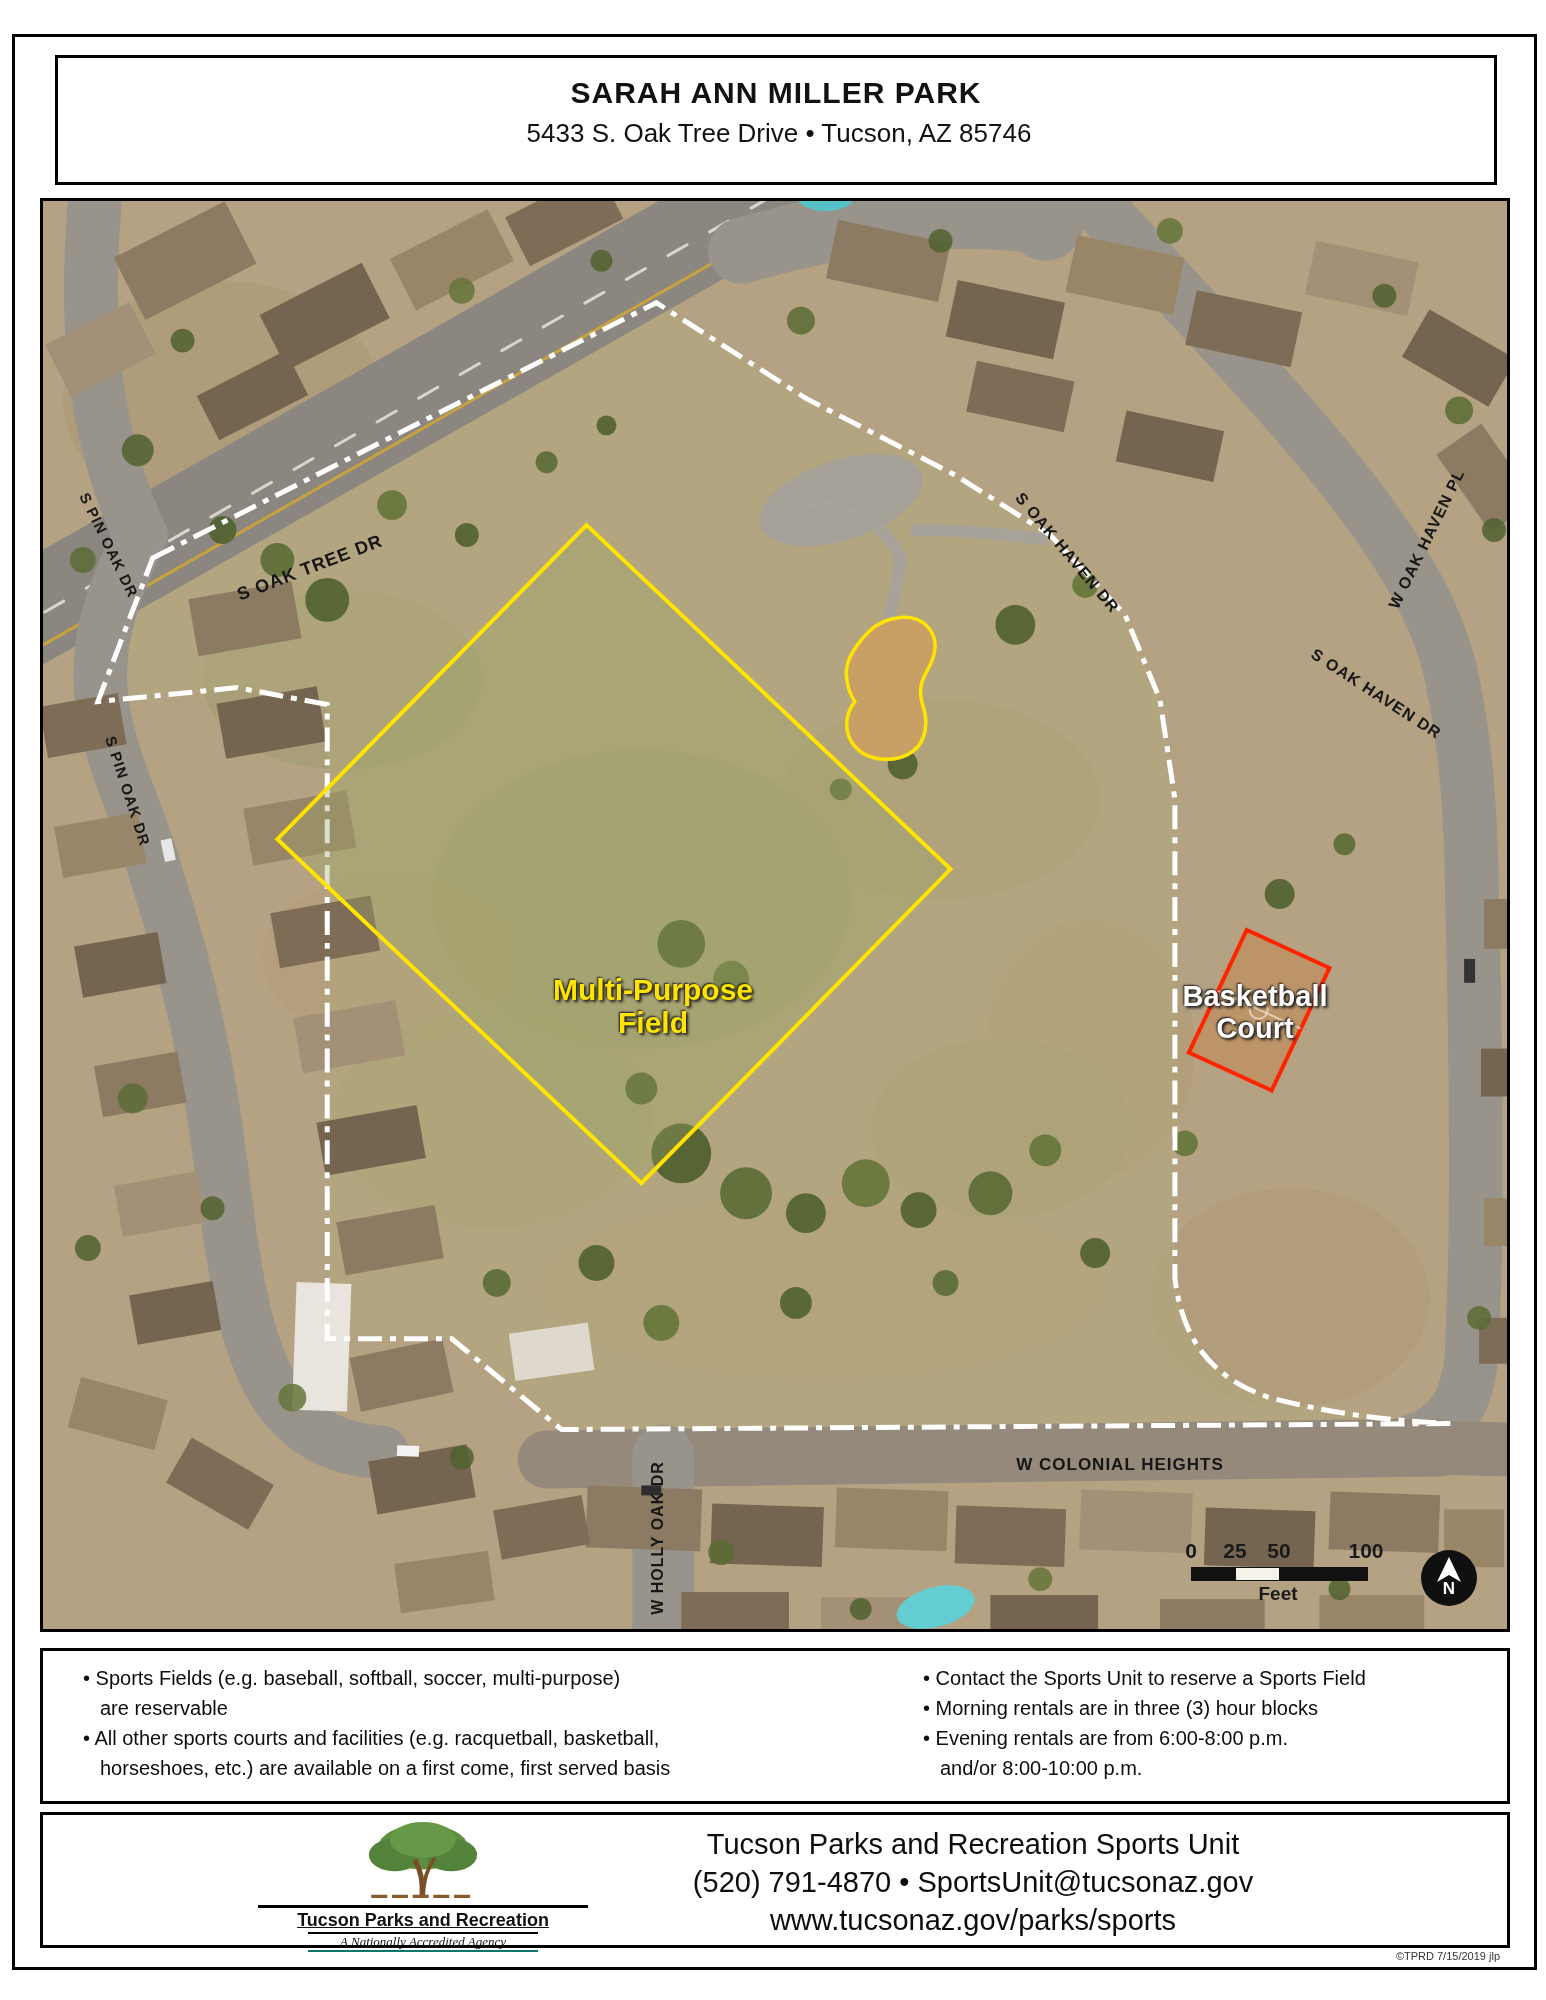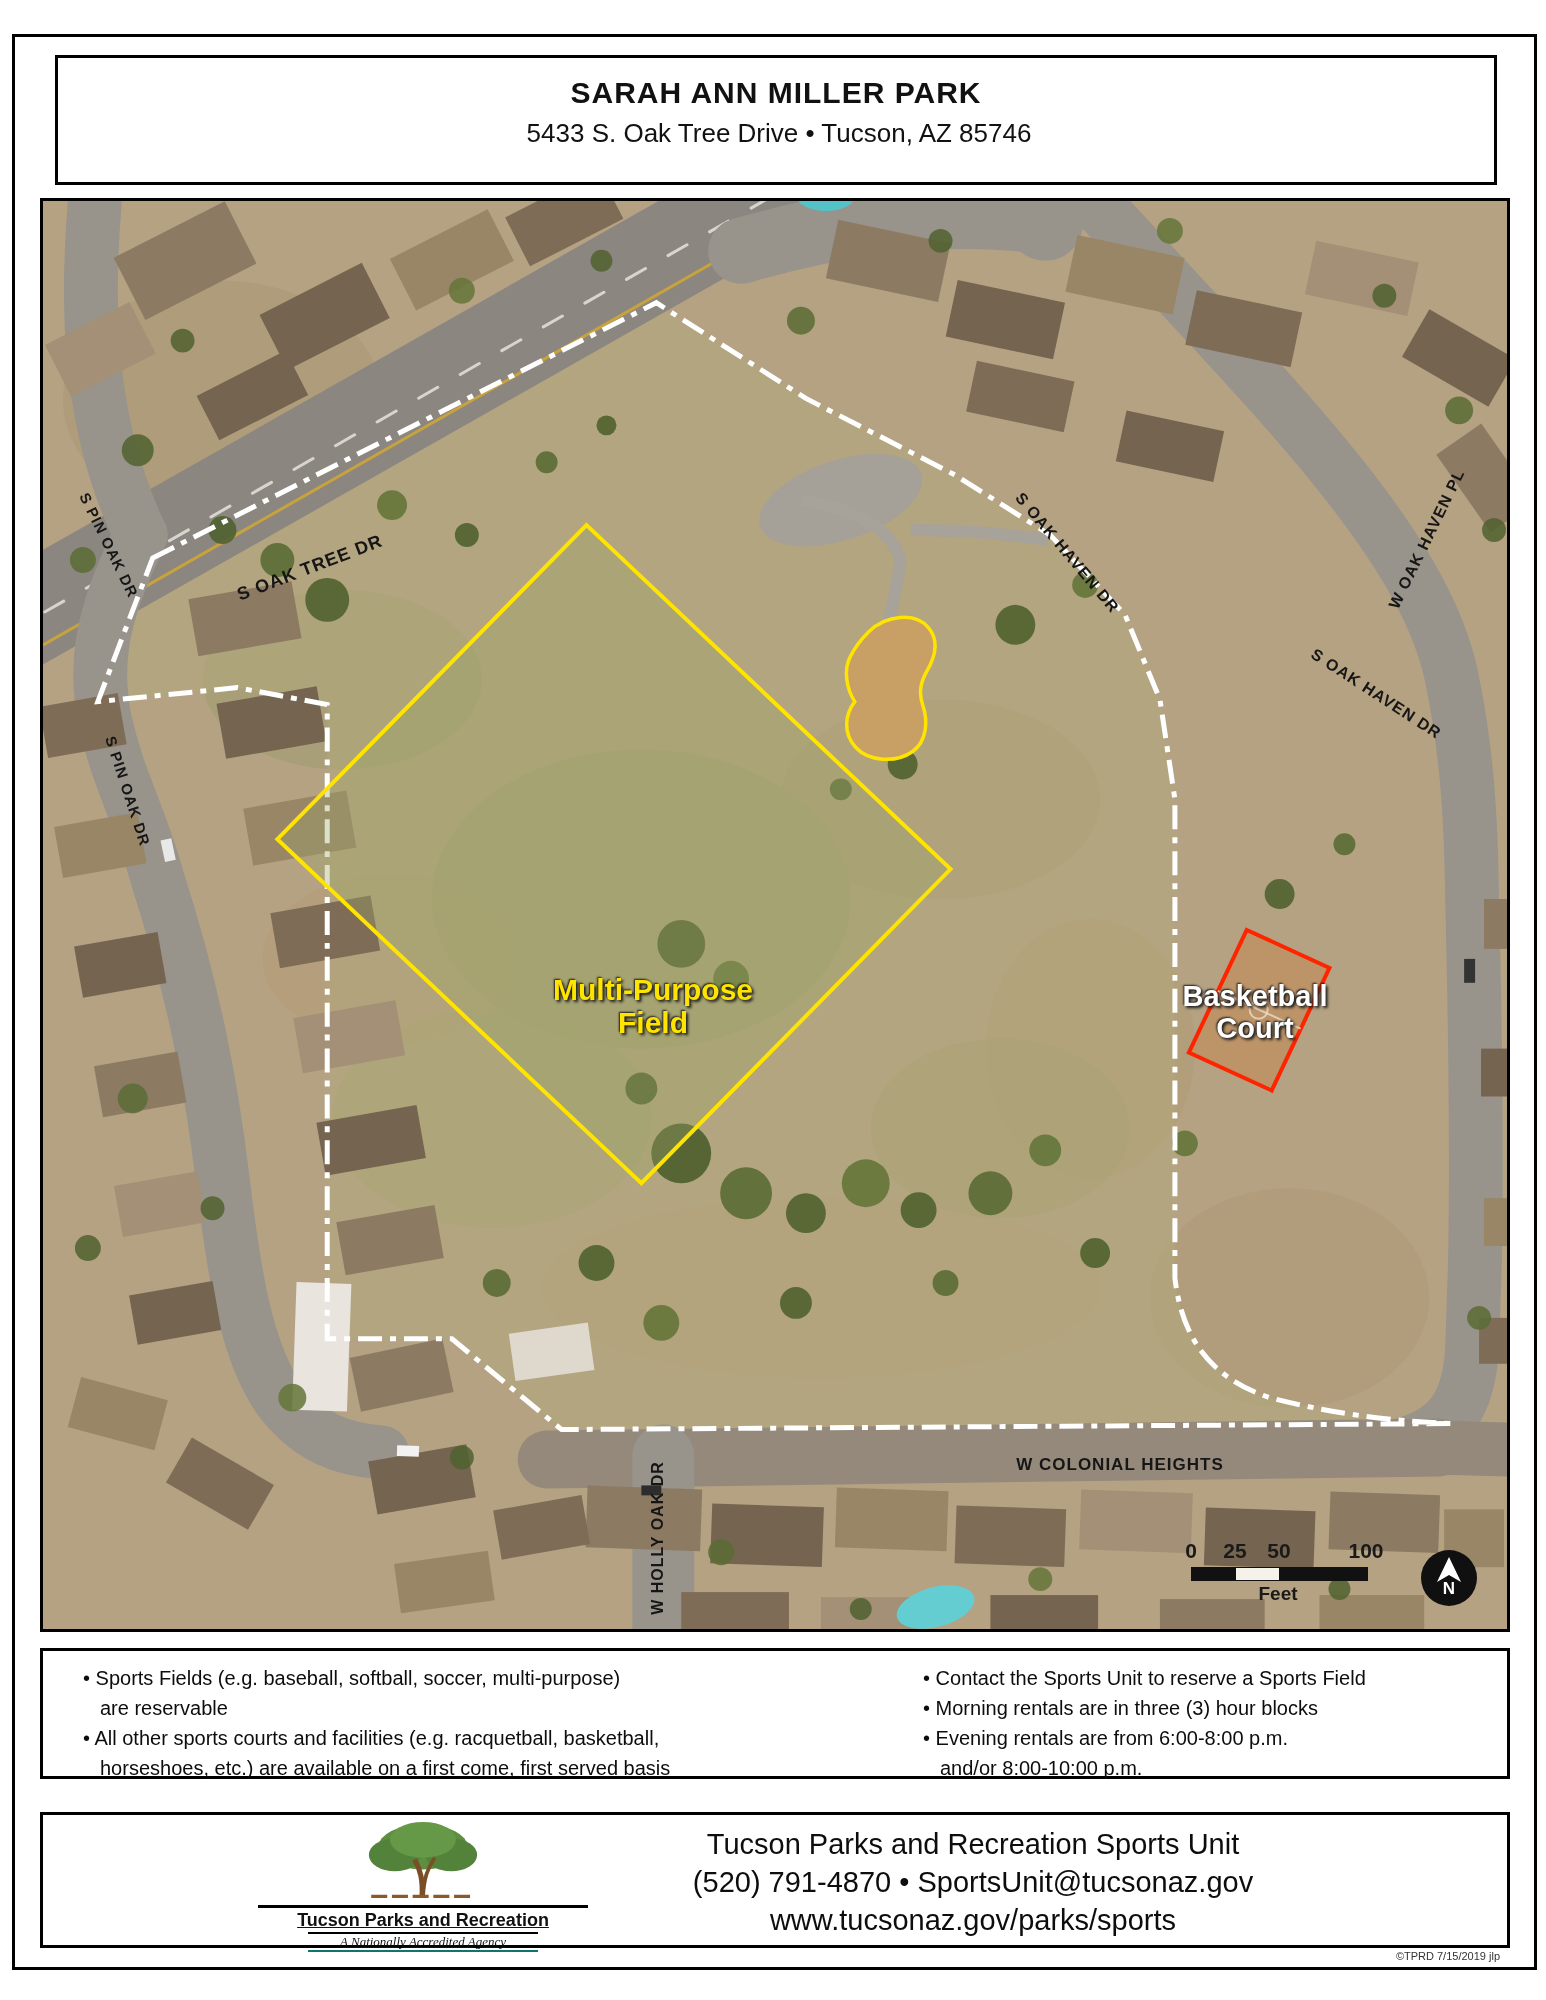--- a/index.html
+++ b/index.html
@@ -29,21 +29,21 @@
   
   .scalebar{position:absolute;left:1138px;top:1338px;width:200px;height:70px;}
   .scalebar .tick{position:absolute;top:0;font-size:21px;font-weight:bold;color:#1a1a1a;transform:translateX(-50%);}
   .scalebar .bar{position:absolute;left:10px;top:28px;width:175px;height:12px;border:1px solid #111;
      background:linear-gradient(to right,#111 0 25%,#f5f2ea 25% 50%,#111 50% 100%);}
   .scalebar .unit{position:absolute;left:97px;top:44px;font-size:19px;font-weight:bold;color:#1a1a1a;transform:translateX(-50%);}
   .north{position:absolute;left:1378px;top:1349px;width:56px;height:56px;border-radius:50%;background:#101010;}
   .north svg{position:absolute;left:0;top:0;}
   .north .n-letter{position:absolute;left:50%;top:29px;transform:translateX(-50%);color:#fff;font-weight:bold;font-size:17px;}
   
-  .info-box{left:40px;top:1648px;width:1470px;height:131px;}
+  .info-box{left:40px;top:1648px;width:1470px;height:156px;}
   .info-col{position:absolute;top:12px;font-size:20px;line-height:30px;color:#0d0d0d;}
   .info-col.left{left:40px;width:800px;}
   .info-col.right{left:880px;width:570px;}
   .cont-line{padding-left:17px;}
   
   .footer-box{left:40px;top:1812px;width:1470px;height:136px;}
   .logo{position:absolute;left:215px;top:6px;width:330px;text-align:center;text-decoration:underline;}
   .logo .logo-name{font-size:18px;font-weight:bold;border-top:3px solid #000;padding-top:2px;letter-spacing:0px;}
   .logo .logo-tag{font-family:"Liberation Serif",serif;font-style:italic;font-size:13px;border-top:2px solid #000;border-bottom:2px solid #0f766e;width:230px;margin:1px auto 0 auto;}
   .footer-text{position:absolute;left:560px;top:10px;width:740px;text-align:center;font-size:29px;line-height:38px;color:#0d0d0d;}

